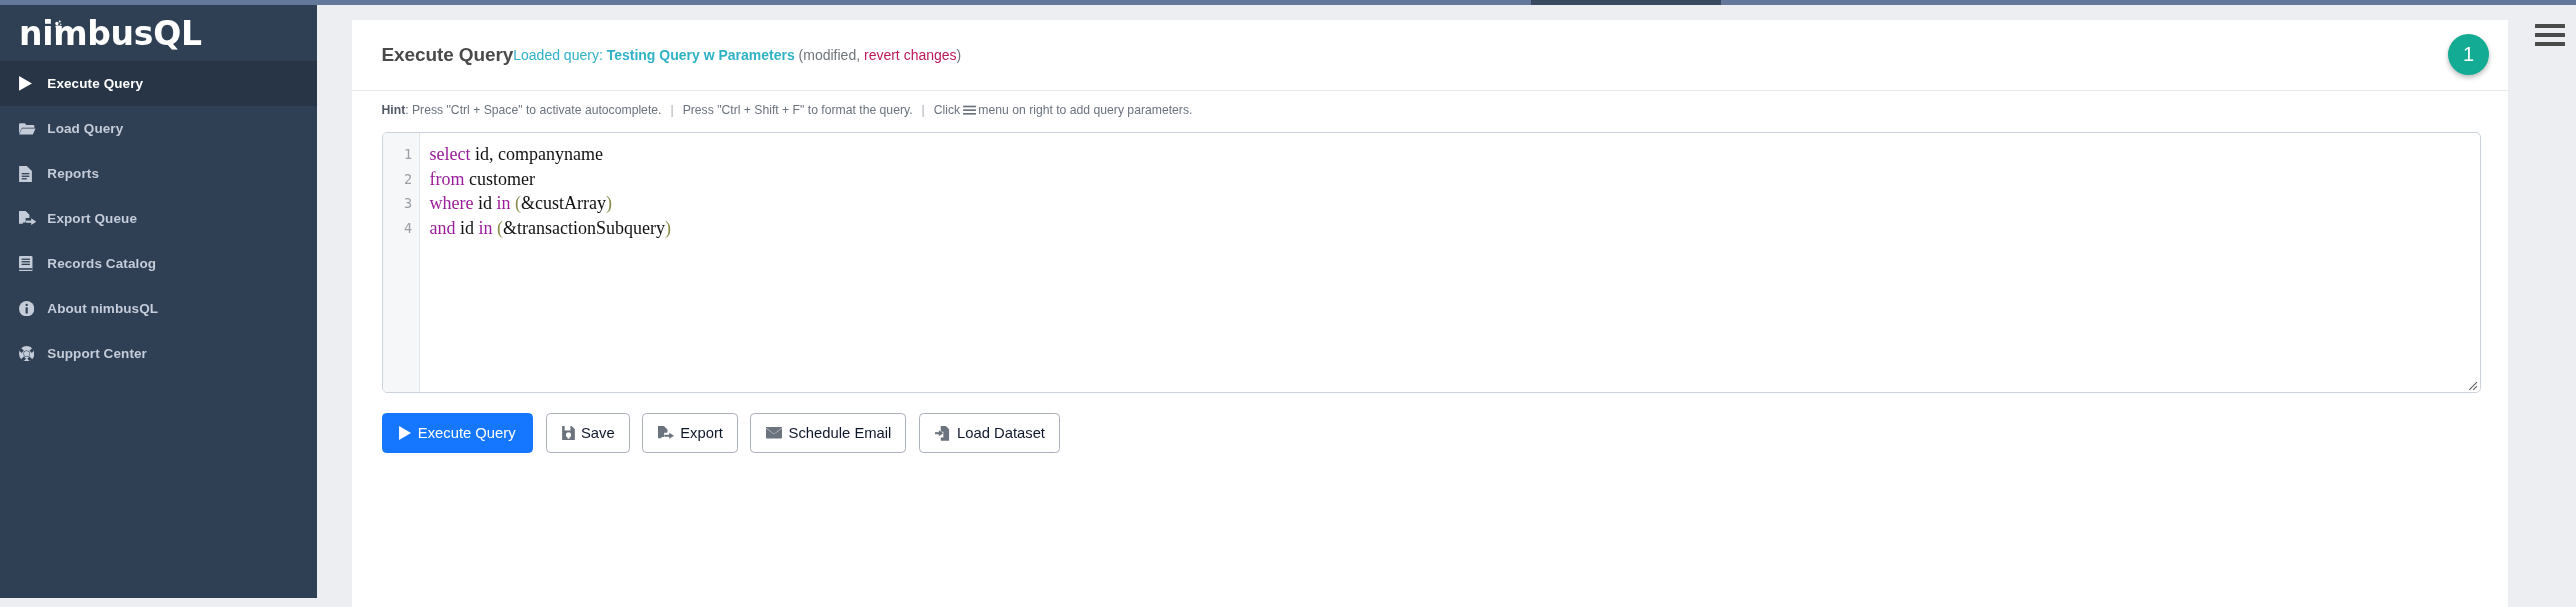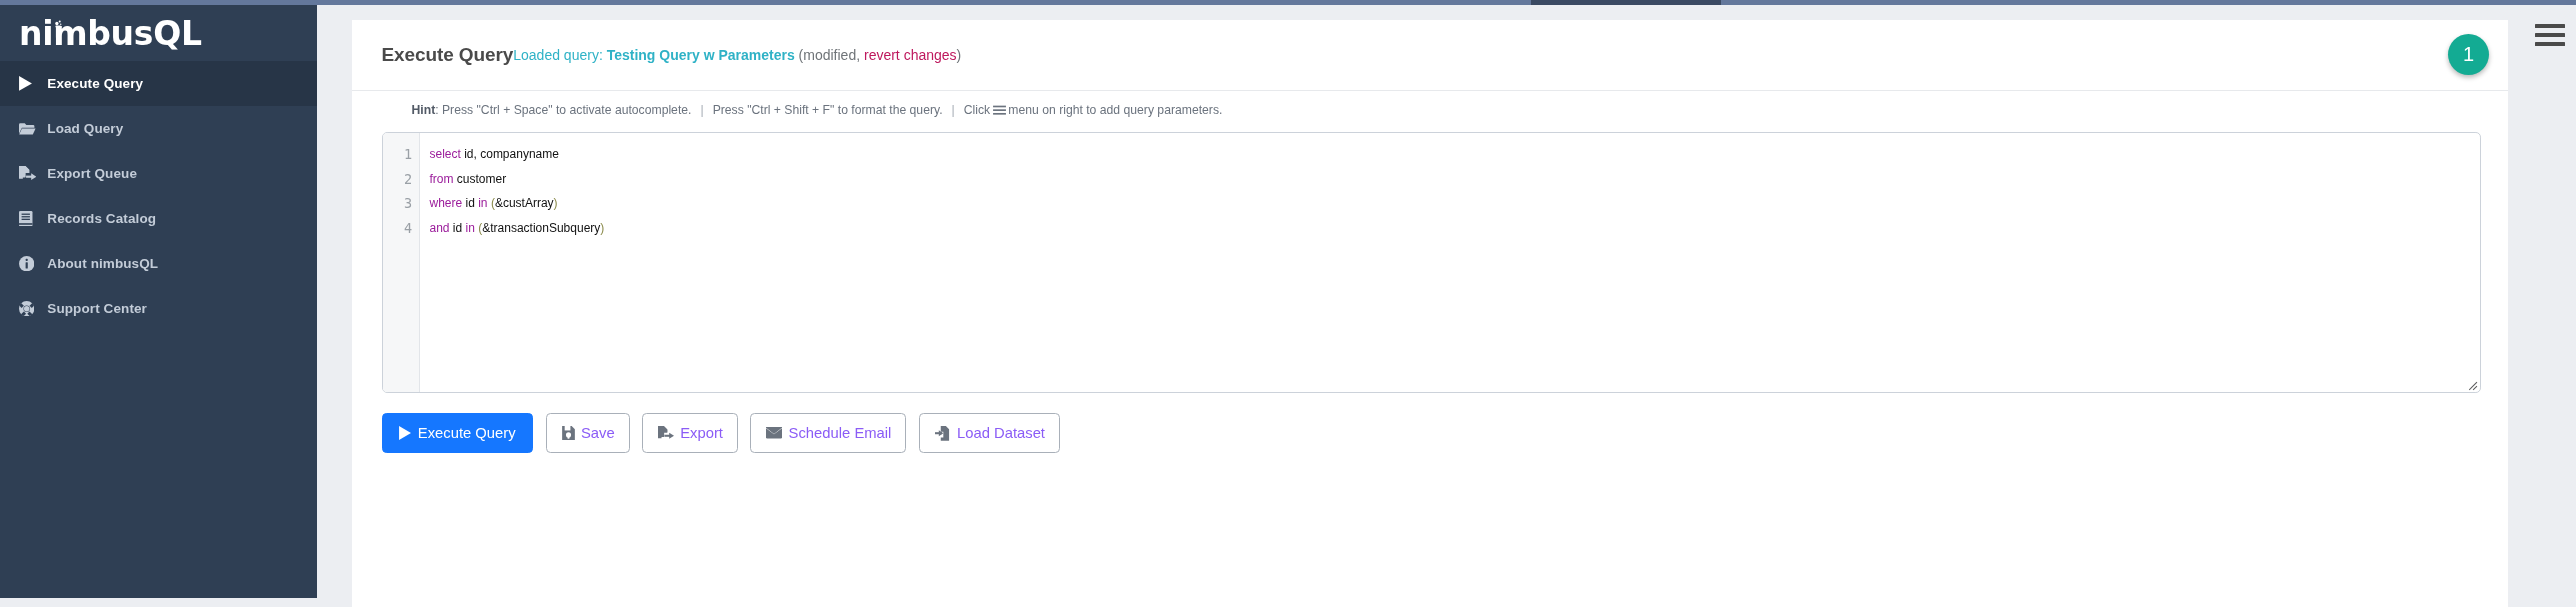--- a/index.html
+++ b/index.html
@@ -163,21 +163,21 @@
     box-shadow: 0 2.6px 5.1px rgba(0,0,0,0.28);
   }
 
   
   #hint-line {
     padding: 11.6px 0 0 29.5px;
     font-size: 12.2px;
     color: #6b737e;
     white-space: nowrap;
   }
-  #hint-line b { color: #525a66; margin-left: 30px; }
+  #hint-line b { color: #525a66; }
   #hint-line .sep {
     color: #a7adb6;
     padding: 0 9px;
   }
   #hint-line .menu-glyph {
     display: inline-block;
     vertical-align: -1.3px;
     margin: 0 2.6px;
   }
 
@@ -210,22 +210,22 @@
     padding-right: 6.4px;
     color: #9aa0a6;
     font-size: 13.5px;
     font-family: "DejaVu Sans Mono", monospace;
   }
   #code {
     position: absolute;
     left: 38px; top: 9px;
     right: 0; bottom: 0;
     padding-left: 9px;
-    font-family: Liberation Sans, sans-serif;
-    font-size: 12px;
+    font-family: Liberation Serif, serif;
+    font-size: 18px;
   }
   #code .line {
     height: 24.4px;
     line-height: 24.4px;
     white-space: pre;
   }
   .kw { color: #9b1c9b; }
   .ident { color: #111111; }
   .punct { color: #8a8a4a; }
   #resize-grip {
@@ -264,21 +264,21 @@
   .btn-primary {
     background: #1577ff;
     border: 0.6px solid #1577ff;
     color: #ffffff;
     font-weight: normal;
     padding: 0 16.7px;
   }
   .btn-default {
     background: #ffffff;
     border: 0.6px solid #a9b0b9;
-    color: #8b5cf6;
+    color: #0f172a;
     padding-left: 15px;
   }
 
   
   #right-rail {
     position: absolute;
     left: 2191px;
     top: 0;
     width: 94px;
     height: 602px;
@@ -333,20 +333,31 @@
     <div class="nav-item">
       <span class="nav-icon">
         <svg width="16.7" height="13" viewBox="0 0 26 20">
           <path d="M0 4a2 2 0 0 1 2-2h7l2.4 2.6H22a2 2 0 0 1 2 2V9H4.5L0 18Z" fill="#c3ccd8"></path>
           <path d="M4.6 10h21.2l-4.3 9.3H0.3Z" fill="#c3ccd8"></path>
         </svg>
       </span>
       <span>Load Query</span>
     </div>
 
+    <div class="nav-item">
+      <span class="nav-icon">
+        <svg width="13" height="16" viewBox="0 0 20 25">
+          <path d="M0 0h12l8 8v17H0Z" fill="#c3ccd8"></path>
+          <rect x="4" y="11" width="12" height="2" fill="#2f3f54"></rect>
+          <rect x="4" y="15" width="12" height="2" fill="#2f3f54"></rect>
+          <rect x="4" y="19" width="8" height="2" fill="#2f3f54"></rect>
+        </svg>
+      </span>
+      <span>Reports</span>
+    </div>
 
 
     <div class="nav-item">
       <span class="nav-icon">
         <svg width="17.3" height="16" viewBox="0 0 27 25">
           <path d="M0 0h10l6 6v5h-6v6H6v3H0Z" fill="#c3ccd8"></path>
           <path d="M0 0h10l6 6v5h-6v7H0Z" fill="#c3ccd8"></path>
           <rect x="11" y="15" width="10" height="3.4" fill="#c3ccd8"></rect>
           <polygon points="19,11.5 27,16.7 19,22" fill="#c3ccd8"></polygon>
         </svg>

